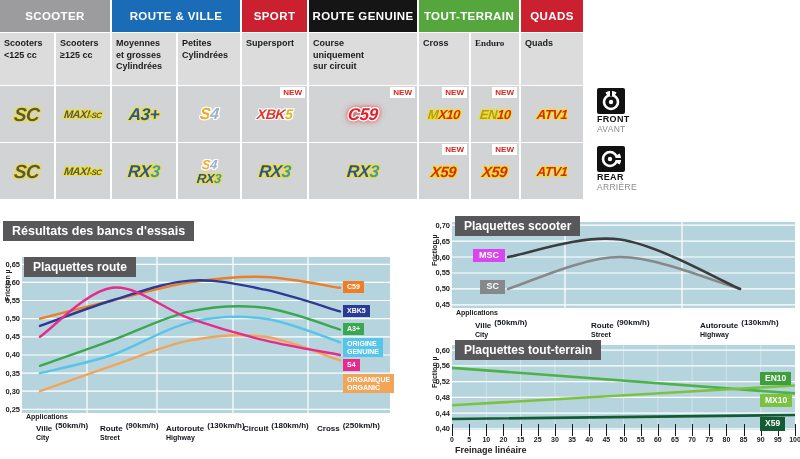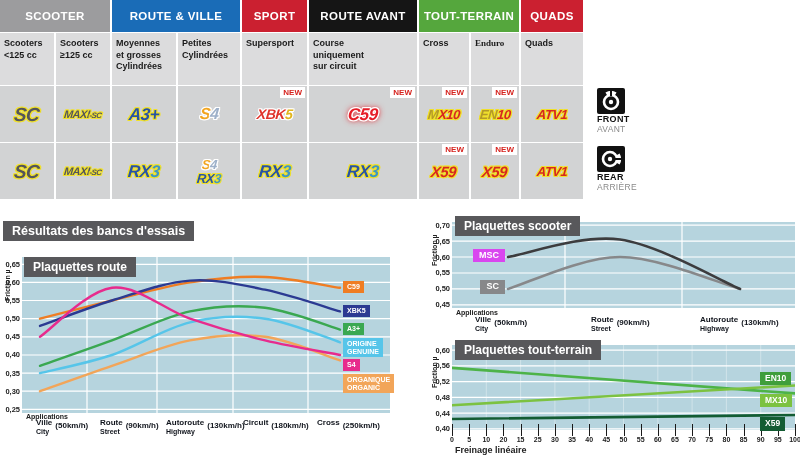--- a/index.html
+++ b/index.html
@@ -20,39 +20,39 @@
   .axle-box{width:28px;height:26px;}
   .axle-main{font-weight:bold;font-size:9px;color:#111;letter-spacing:.3px;}
   .axle-sub{font-size:8.5px;color:#8a8a8a;letter-spacing:.3px;}
   .titlebox{background:#58585b;color:#fff;font-weight:bold;font-size:12px;
             padding:3px 9px;white-space:nowrap;}
   .ytick{font-size:7.5px;font-weight:bold;color:#222;text-align:right;width:22px;}
   .xtickl{font-size:7px;font-weight:bold;color:#222;text-align:center;width:16px;}
   .tickmark{width:1px;height:12px;background:#1a1a1a;}
   .cat{display:flex;align-items:flex-start;gap:3px;color:#10141c;white-space:nowrap;}
   .cat .stack{display:flex;flex-direction:column;line-height:1.08;}
-  .cat .l1{font-size:8px;font-weight:bold;}
+  .cat .l1{font-size:8px;font-weight:bold;margin-top:6px;}
   .cat .l2{font-size:7px;font-weight:bold;}
   .cat .spd{font-size:8px;font-weight:bold;margin-top:2px;}
   .note{font-size:7px;font-weight:bold;color:#222;}
   .badge{color:#fff;font-weight:bold;line-height:1.1;padding:2px 4px;white-space:nowrap;}
   .ylab{font-size:7px;font-weight:bold;color:#222;transform:rotate(-90deg);
         transform-origin:left top;white-space:nowrap;}
   .xlab{font-size:9px;font-weight:bold;color:#222;}
 </style>
 </head>
 <body>
 
 <div id="page">
 
   <div id="prod-table">
       <div class="ghead abs" style="left: 0px; top: 0px; width: 110px; height: 32px; background: rgb(156, 156, 158);">SCOOTER</div>
       <div class="ghead abs" style="left: 112px; top: 0px; width: 128px; height: 32px; background: rgb(26, 108, 183);">ROUTE &amp; VILLE</div>
       <div class="ghead abs" style="left: 242px; top: 0px; width: 65px; height: 32px; background: rgb(203, 32, 48);">SPORT</div>
-      <div class="ghead abs" style="left: 309px; top: 0px; width: 108px; height: 32px; background: rgb(21, 21, 21);">ROUTE AVANT</div>
+      <div class="ghead abs" style="left: 309px; top: 0px; width: 108px; height: 32px; background: rgb(21, 21, 21);">ROUTE GENUINE</div>
       <div class="ghead abs" style="left: 419px; top: 0px; width: 100px; height: 32px; background: rgb(85, 167, 61);">TOUT-TERRAIN</div>
       <div class="ghead abs" style="left: 521px; top: 0px; width: 62px; height: 32px; background: rgb(203, 32, 48);">QUADS</div>
       <div class="subcell abs" style="left: 0px; top: 33px; width: 54px; height: 52px;">
         <div>Scooters</div>
         <div>&lt;125 cc</div>
       </div>
       <div class="subcell abs" style="left: 56px; top: 33px; width: 54px; height: 52px;">
         <div>Scooters</div>
         <div>≥125 cc</div>
       </div>

